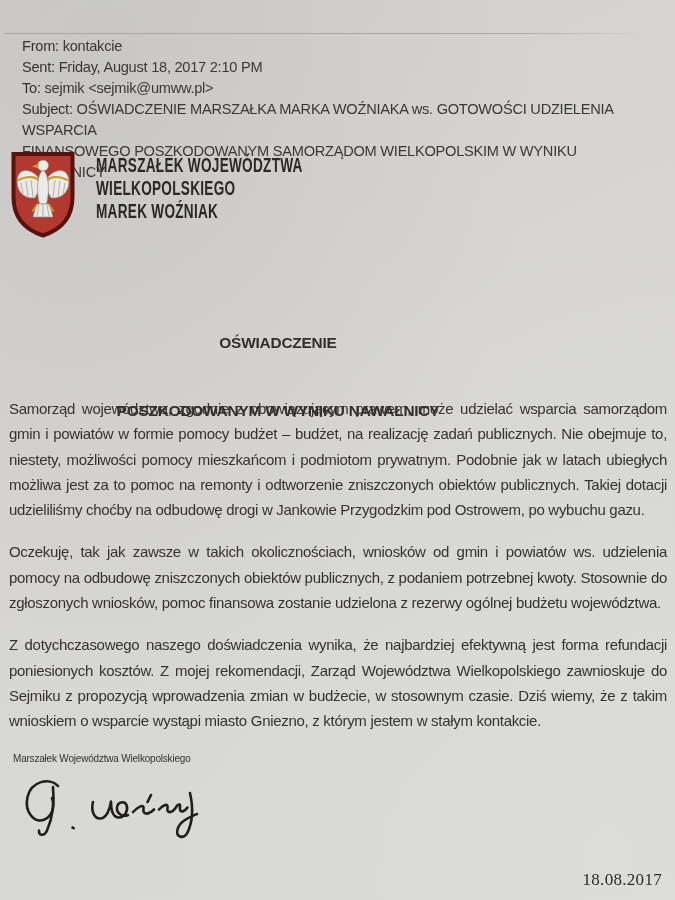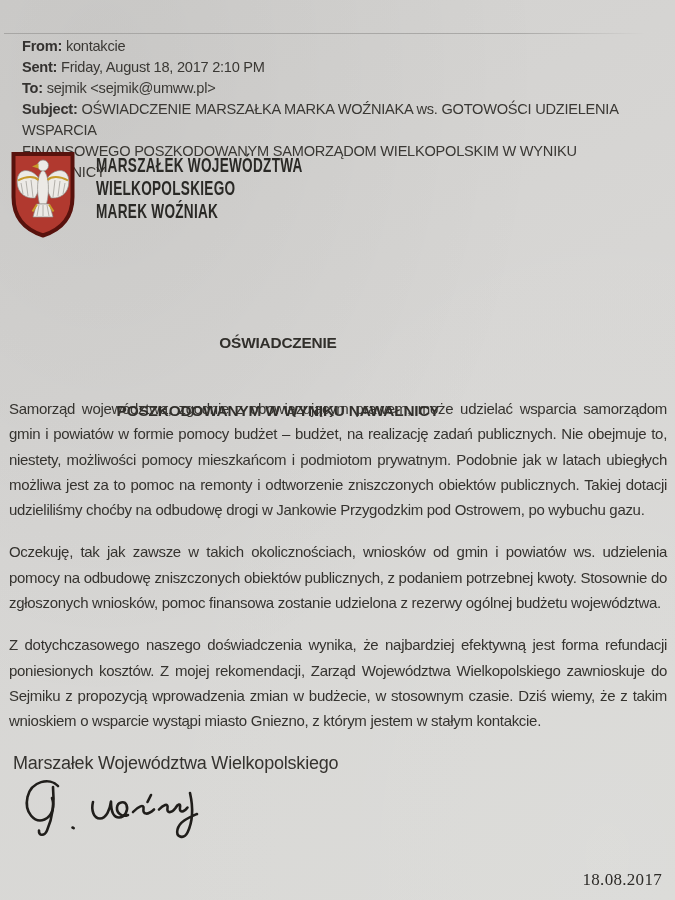--- a/index.html
+++ b/index.html
@@ -15,41 +15,41 @@
   }
   .rule-top{
     position:absolute;left:4px;top:33px;width:642px;height:1px;
     background:linear-gradient(90deg,#a7a6a4 0%, #aaa9a7 80%, rgba(170,169,167,0) 100%);
   }
   
   .email-header{
     position:absolute;left:22px;top:36px;width:640px;
     font-size:14.6px;line-height:21px;letter-spacing:-0.25px;color:#3a3834;
   }
-  .hdr-label{font-weight:bold;color:#343230;}
+  .hdr-label{font-weight:normal;color:#343230;}
   
   .letterhead{position:absolute;left:8px;top:147px;display:flex;align-items:flex-start;}
   .crest{width:70px;height:92px;flex:0 0 auto;filter:blur(0.2px);}
   .lh-text{margin-left:18px;padding-top:7px;font-weight:bold;font-size:20px;line-height:23px;color:#2a2926;}
   .lh-line{transform:scaleX(0.68);transform-origin:0 50%;white-space:nowrap;letter-spacing:0.4px;}
   
   .title-block{
     position:absolute;left:0;top:287px;width:556px;text-align:center;
     font-weight:bold;font-size:15.4px;line-height:22.5px;color:#312f2b;
     letter-spacing:-0.2px;white-space:pre-wrap;
   }
   
   .body-text{
     position:absolute;left:9px;top:384px;width:658px;
     font-size:15px;line-height:25.3px;letter-spacing:-0.3px;
     text-align:justify;color:#35332f;
   }
   .body-text p{margin:12px 0 17px 0;}
   
-  .signoff{position:absolute;left:13px;top:753px;font-size:18px;letter-spacing:-0.2px;color:#35332f;}
+  .signoff{position:absolute;left:13px;top:753px;font-size:10px;letter-spacing:-0.2px;color:#35332f;}
   .signature{position:absolute;left:16px;top:776px;width:200px;height:80px;}
   .doc-date{
     position:absolute;right:13px;top:870px;
     font-family:"Liberation Serif", serif;font-size:17px;color:#2d2b28;letter-spacing:0.3px;margin-left:6px;
   }
 </style>
 </head>
 <body>
 
 <div class="page">

